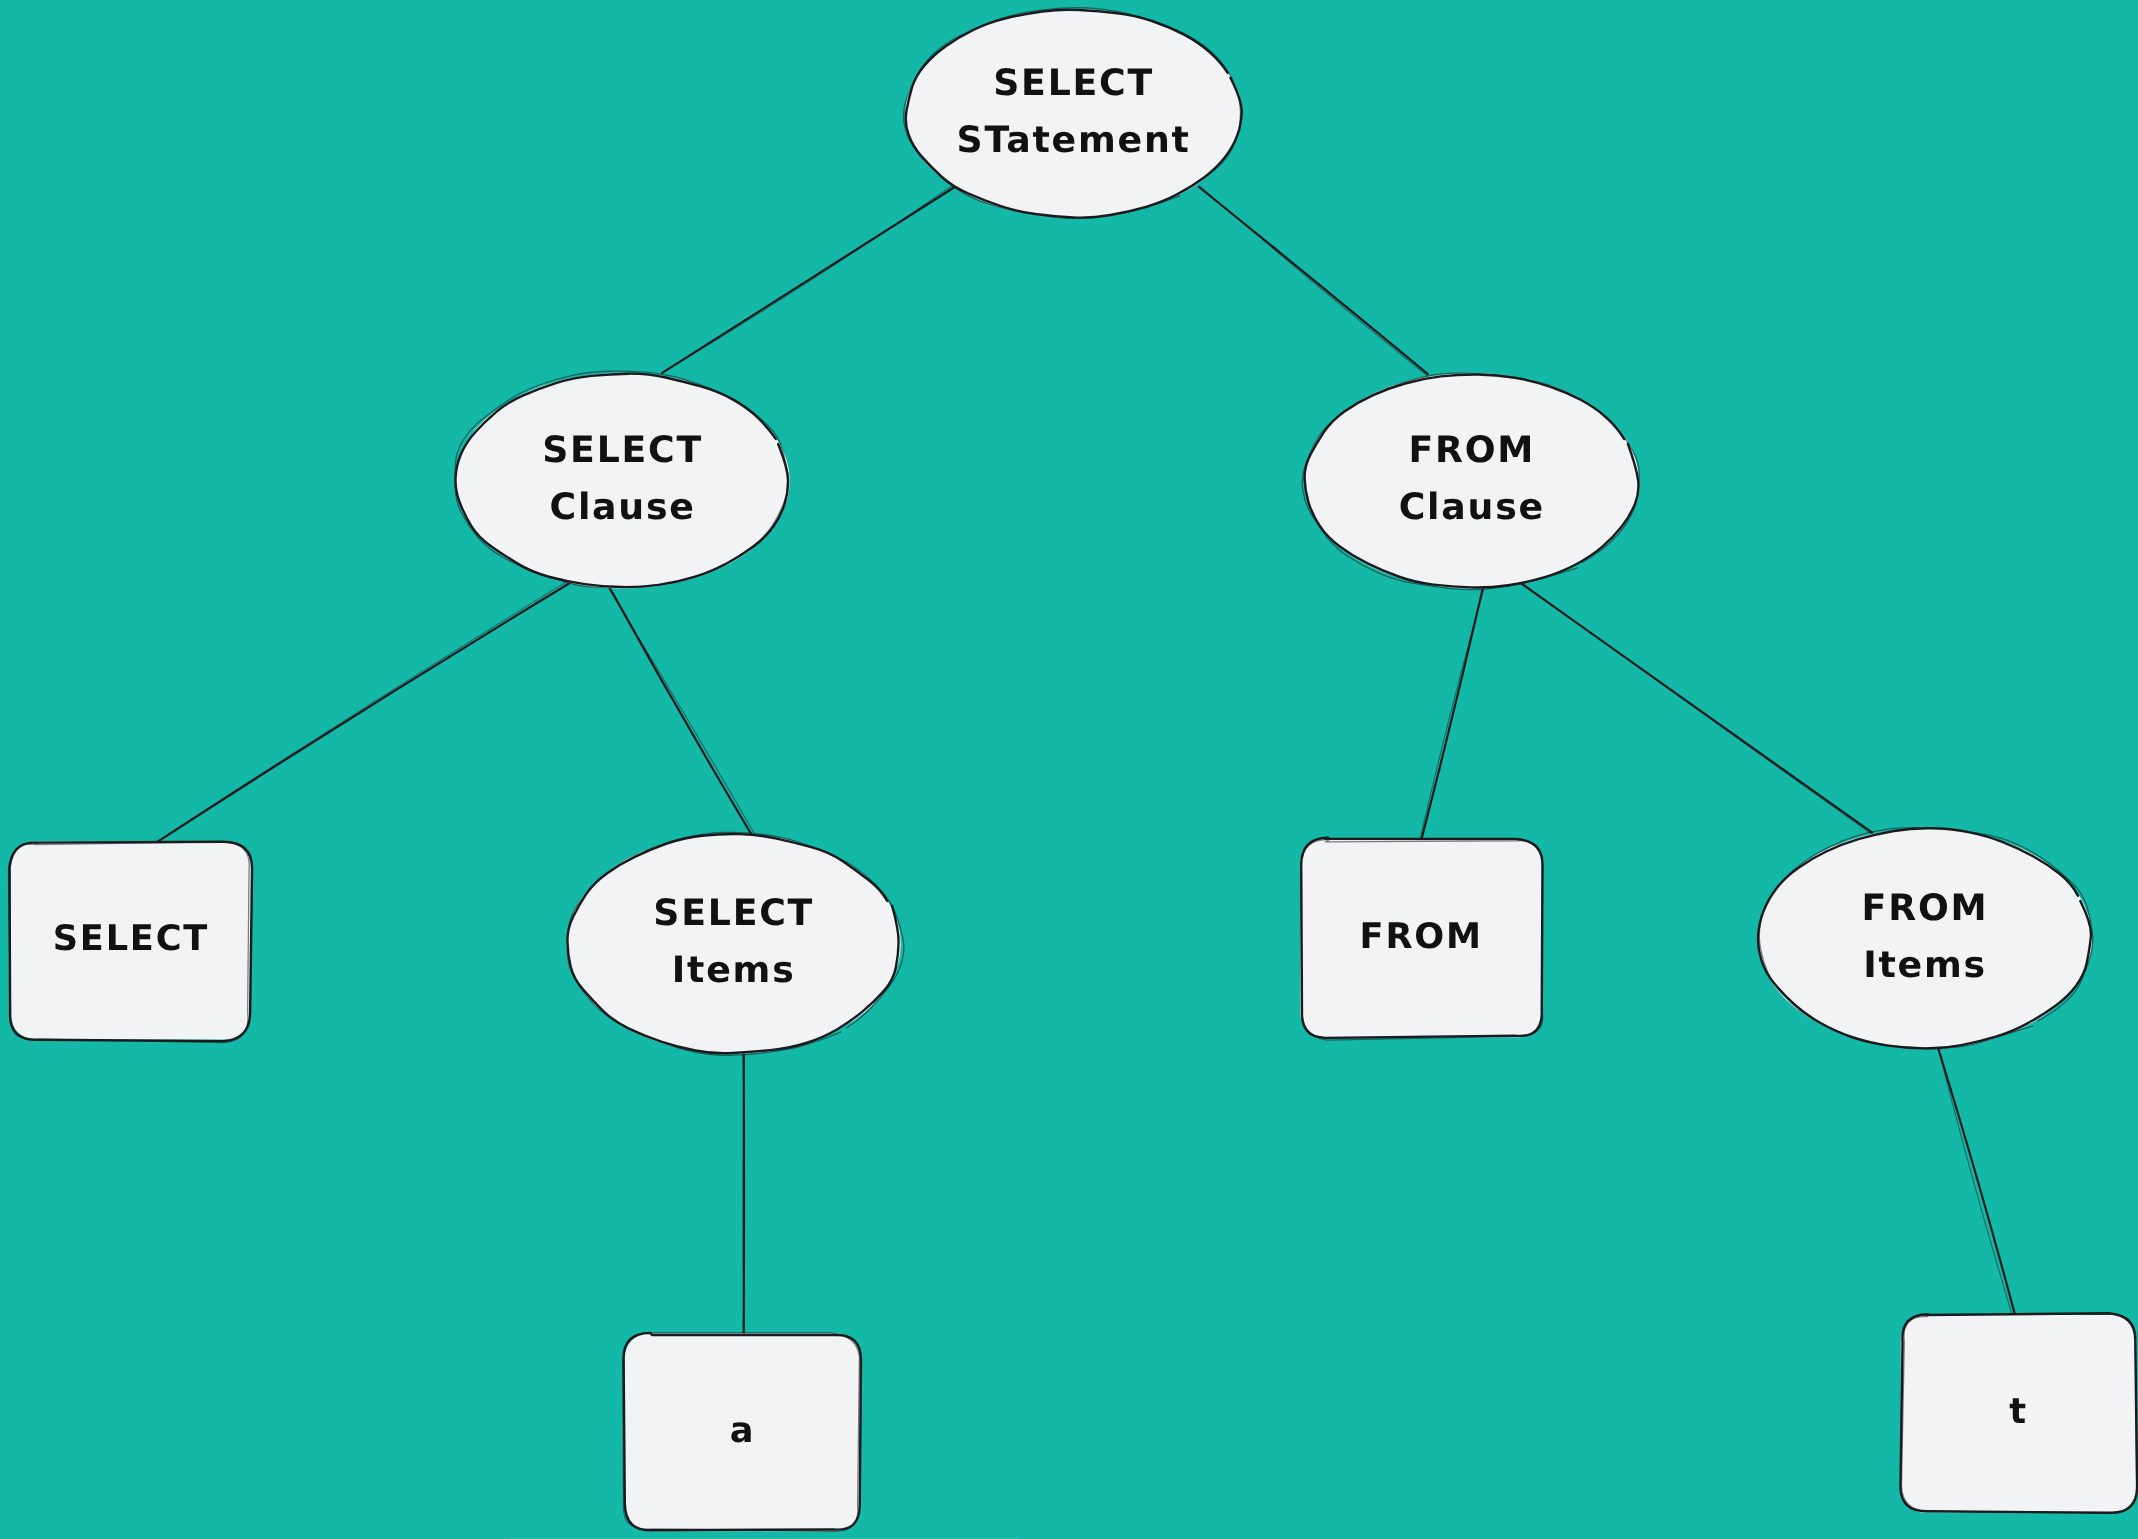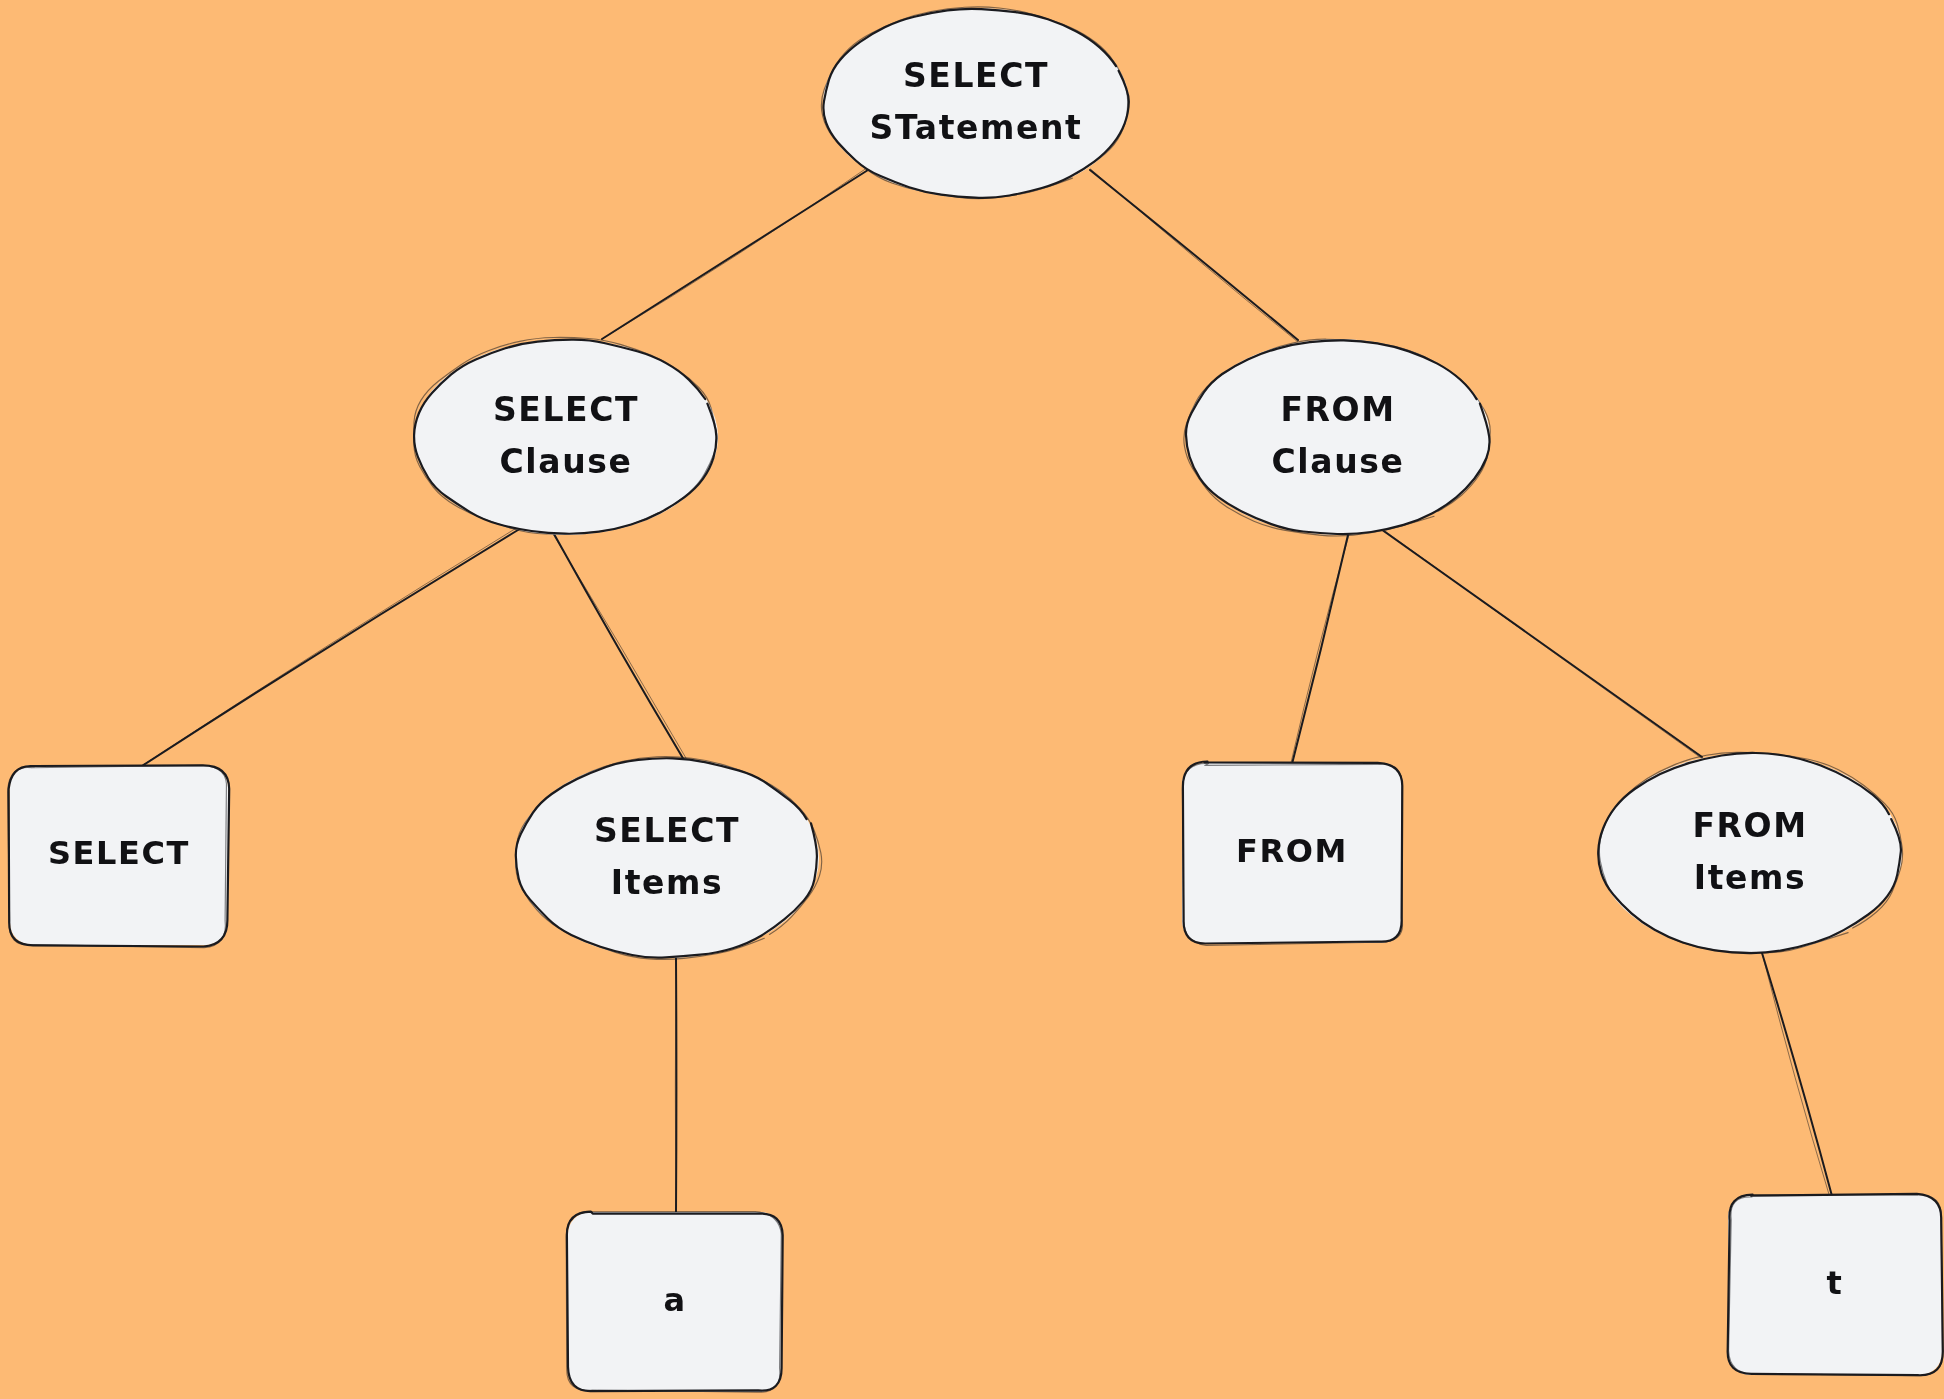--- a/index.html
+++ b/index.html
@@ -11,21 +11,21 @@
   body {
     width: 1944px;
     height: 1399px;
     overflow: hidden;
     font-family: "DejaVu Sans", sans-serif;
   }
   #canvas {
     position: relative;
     width: 1944px;
     height: 1399px;
-    background: #fdba74;
+    background: #14b8a6;
   }
   svg#diagram {
     position: absolute;
     left: 0;
     top: 0;
     width: 1944px;
     height: 1399px;
     display: block;
   }
   .shape-stroke {

